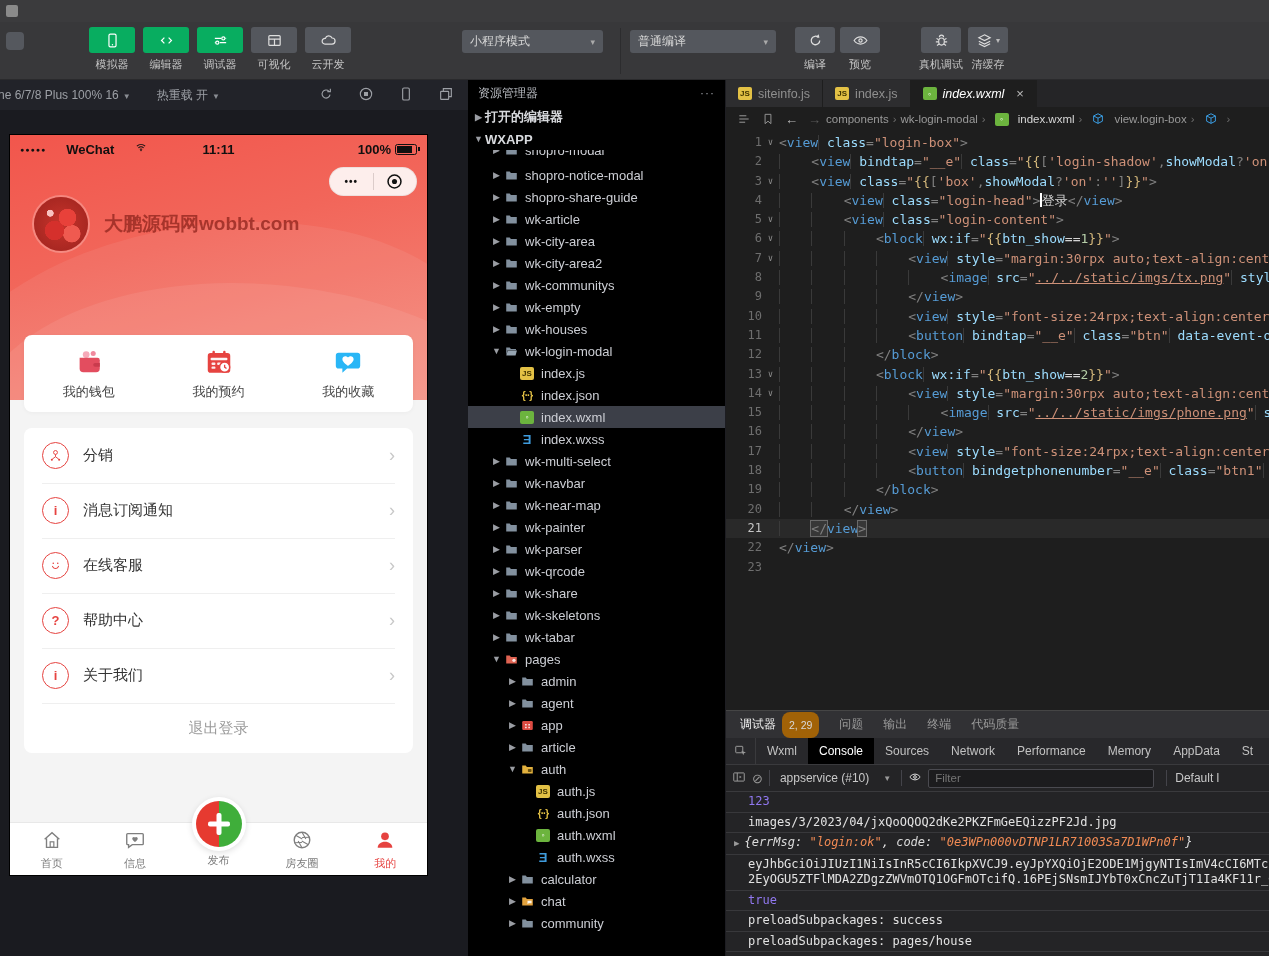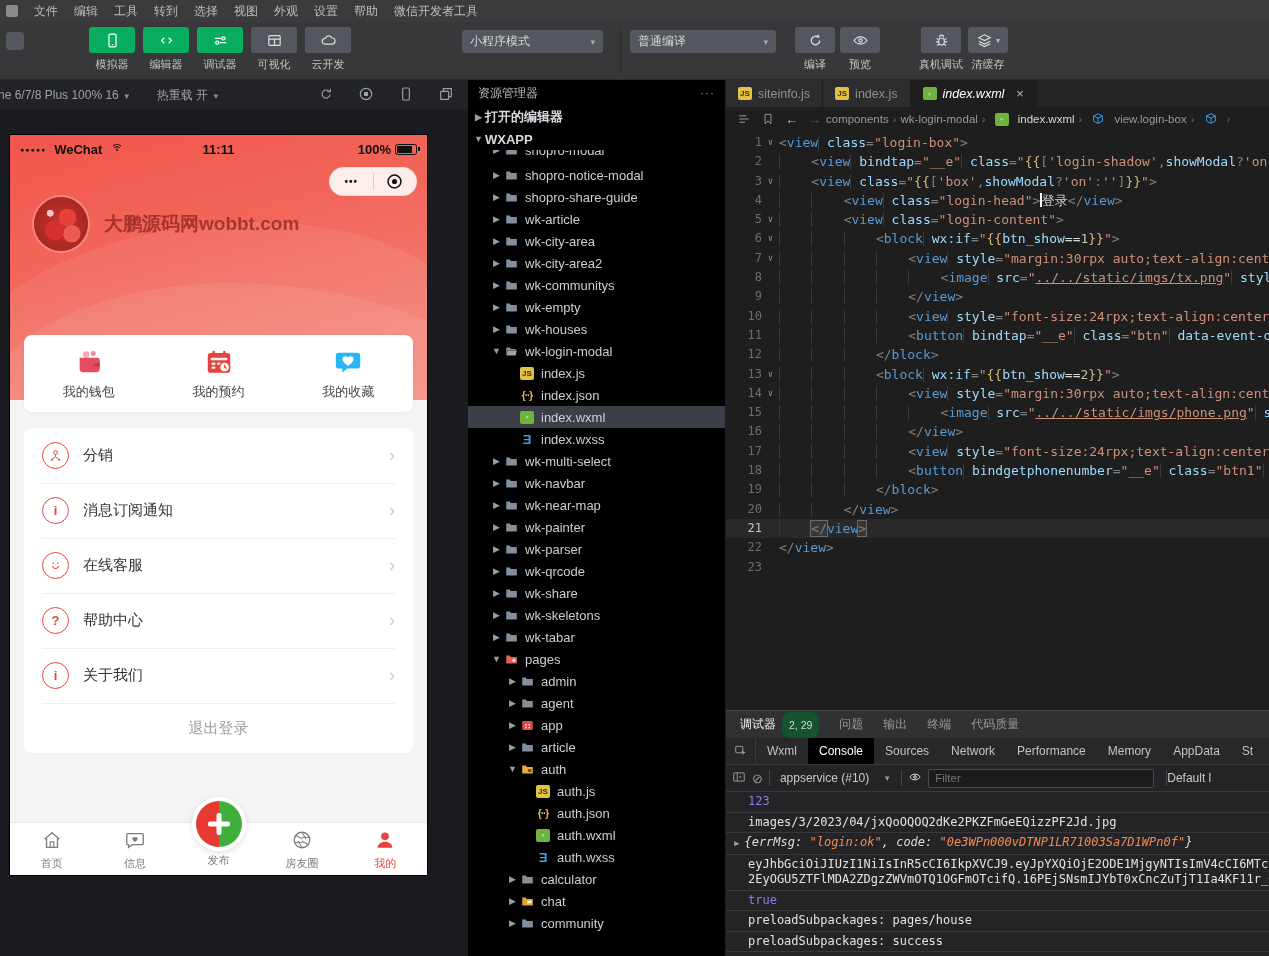--- a/index.html
+++ b/index.html
@@ -57,21 +57,21 @@
   .phone { position:absolute; left:10px; top:55px; width:417px; height:740px;
            background:#f4f4f4; overflow:hidden; box-shadow:0 0 0 1px #000; }
   .ph-header { height:265px; position:relative;
     background:linear-gradient(165deg,#f2564c 0%,#f2665a 40%,#f58a7c 100%); overflow:hidden; }
   .ph-header::before { content:""; position:absolute; left:-80px; top:90px; width:560px; height:320px;
     background:rgba(255,255,255,0.07); border-radius:50% 50% 0 0; transform:rotate(-8deg); }
   .ph-header::after { content:""; position:absolute; left:-40px; top:150px; width:600px; height:340px;
     background:rgba(255,255,255,0.08); border-radius:50% 50% 0 0; transform:rotate(6deg); }
   .statusbar { height:28px; display:flex; align-items:center; padding:0 10px;
                font-size:13px; color:#101010; font-weight:bold; position:relative; z-index:3; }
-  .sb-left { display:flex; align-items:center; gap:8px; }
+  .sb-left { display:flex; align-items:center; gap:20px; }
   .sb-left .dots { font-size:7px; letter-spacing:1px; }
   .sb-left svg { width:14px; height:11px; }
   .sb-time { position:absolute; left:0; right:0; text-align:center; }
   .sb-right { margin-left:auto; display:flex; align-items:center; gap:4px; position:relative; z-index:1;}
   .batt { width:22px; height:11px; border:1.5px solid #101010; border-radius:2.5px; position:relative; }
   .batt::before { content:""; position:absolute; left:1px; top:1px; bottom:1px; width:15px; background:#101010; }
   .batt::after { content:""; position:absolute; right:-4px; top:2.5px; width:2px; height:4px; background:#101010; }
   .capsule { position:absolute; right:10px; top:32px; width:88px; height:29px; z-index:4;
              background:rgba(253,245,244,0.95); border-radius:15px; display:flex; align-items:center;
              border:1px solid rgba(0,0,0,0.06); }
@@ -183,68 +183,56 @@
   .cursor { display:inline-block; width:1.5px; height:14px; background:#fff;
             vertical-align:-2px; }
 
   
   .dbg { height:246px; flex:none; border-top:1px solid #454545; display:flex; flex-direction:column;
          background:#242426; }
   .dbg-tabs { height:27px; background:#313134; display:flex; align-items:center; gap:20px;
               padding-left:14px; font-size:12px; color:#9b9b9b; flex:none; }
   .dbg-tabs .dt.active { color:#f0f0f0; }
   .dt { display:flex; align-items:center; gap:6px; }
-  .dt .badge { background:#14532d; color:#d8d8d8; border-radius:8px; font-size:10.5px;
+  .dt .badge { background:#a16207; color:#d8d8d8; border-radius:8px; font-size:10.5px;
                padding:7px 7px; }
   .devtools { height:27px; background:#28282b; border-bottom:1px solid #3a3a3d; display:flex;
               align-items:center; font-size:12px; color:#c2c2c2; flex:none; }
   .devtools .insp { width:30px; display:flex; justify-content:center; border-right:1px solid #3a3a3d;
                     height:100%; align-items:center; }
   .devtools .insp svg { width:14px; height:14px; }
   .dvt { padding:0 11px; height:100%; display:flex; align-items:center; }
   .dvt.active { background:#000; color:#fff; }
   .con-bar { height:27px; display:flex; align-items:center; border-bottom:1px solid #3a3a3d;
              font-size:12px; color:#c9c9c9; gap:6px; padding-left:6px; flex:none; }
   .con-bar svg { width:14px; height:14px; }
   .cb-sep { width:1px; height:16px; background:#44444a; }
   .cb-ban { color:#9a9a9a; font-size:13px; }
   .ctx { display:flex; align-items:center; gap:14px; padding:0 4px; }
   .ctx .caret { font-size:8px; color:#9a9a9a; }
   .filter { width:226px; height:19px; background:#1c1c1e; border:1px solid #4a4a50;
             border-radius:2px; color:#bbb; font-size:11.5px; padding:0 6px; outline:none; }
-  .cb-right { margin-left:6px; display:flex; align-items:center; overflow:hidden;
+  .cb-right { margin-left:6px; display:flex; align-items:center; gap:8px; overflow:hidden;
               white-space:nowrap; flex:1; }
   .con-rows { flex:1; overflow:hidden; font-family:"DejaVu Sans Mono",monospace; font-size:12px; }
   .crow { padding:2px 8px 2px 22px; border-bottom:1px solid #38383b; line-height:15.5px;
           color:#e2e2e2; white-space:nowrap; overflow:hidden; }
   .crow.obj { padding-left:8px; font-style:italic; }
   .crow .exp { color:#9a9a9a; font-size:9px; margin-right:5px; font-style:normal; }
   .cv-num { color:#9178f0; }
   .cv-str { color:#f28b54; }
   .cv-key { color:#dcdcdc; }
 </style>
 </head>
 <body>
 
 <div id="app">
 
   <div class="titlebar">
     <span class="appicon"></span>
-    <nav class="menus" id="menus">
-        <span>文件</span>
-        <span>编辑</span>
-        <span>工具</span>
-        <span>转到</span>
-        <span>选择</span>
-        <span>视图</span>
-        <span>外观</span>
-        <span>设置</span>
-        <span>帮助</span>
-        <span>微信开发者工具</span>
-      </nav>
   </div>
 
   <div class="toolbar">
     <div class="avatar-dock"></div>
     <div class="tb-buttons" id="tbButtons">
         <div class="tbb on">
           <div class="ic">
             <svg viewBox="0 0 24 24">
               <rect x="7" y="3" width="10" height="18" rx="2" fill="none" stroke="#fff" stroke-width="1.7"></rect>
               <circle cx="12" cy="18" r="1" fill="#fff"></circle>
@@ -1113,20 +1101,20 @@
           </div>
         <div class="con-rows" id="conRows">
             <div class="crow"><span class="cv-num">123</span></div>
             <div class="crow">images/3/2023/04/jxQoOQOQ2dKe2PKZFmGeEQizzPF2Jd.jpg</div>
             <div class="crow obj"><span class="exp">▶</span><span class="">{</span><span class="cv-key">errMsg</span><span class="">: </span><span class="cv-str">"login:ok"</span><span class="">, </span><span class="cv-key">code</span><span class="">: </span><span class="cv-str">"0e3WPn000vDTNP1LR71003Sa7D1WPn0f"</span><span class="">}</span></div>
             <div class="crow" style="white-space: normal;">
               <div>eyJhbGciOiJIUzI1NiIsInR5cCI6IkpXVCJ9.eyJpYXQiOjE2ODE1MjgyNTIsImV4cCI6MTc2NzkyODI</div>
               <div>2EyOGU5ZTFlMDA2ZDgzZWVmOTQ1OGFmOTcifQ.16PEjSNsmIJYbT0xCncZuTjT1Ia4KF11r_G4w1K0ew</div>
             </div>
             <div class="crow"><span class="cv-num">true</span></div>
+            <div class="crow">preloadSubpackages: success</div>
             <div class="crow">preloadSubpackages: pages/house</div>
-            <div class="crow">preloadSubpackages: success</div>
             <div class="crow"><span class="cv-num">true</span></div>
           </div>
       </div>
     </div>
   </div>
 </div>
 
 </body></html>

